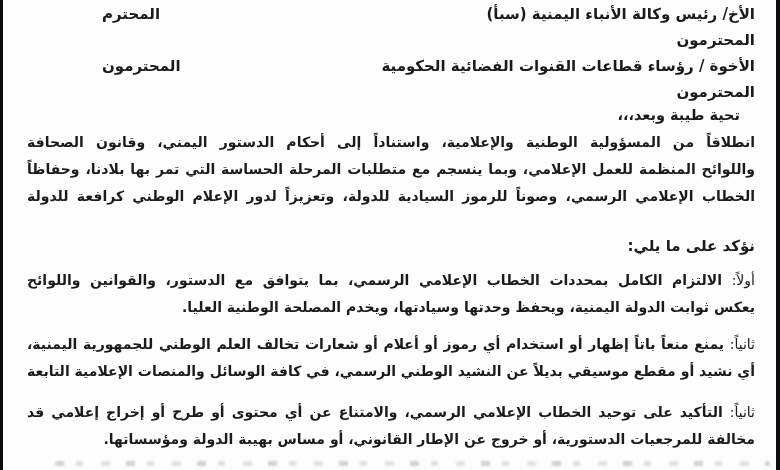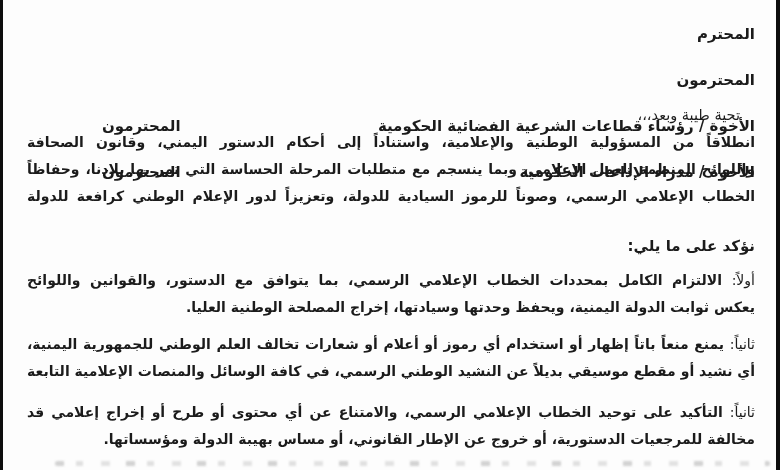--- a/index.html
+++ b/index.html
@@ -43,25 +43,25 @@
   .addr-row {
     display: flex;
     justify-content: space-between;
     align-items: baseline;
     line-height: 26px;
     padding-left: 72px;
     font-weight: bold;
     font-size: 15px;
   }
   .addr-name { white-space: nowrap; }
-  .addr-honorific { white-space: nowrap; margin-top: 20px; }
+  .addr-honorific { white-space: nowrap; }
   
   .salutation {
     position: absolute; top: 102px; right: 40px;
-    font-weight: normal; font-size: 14.5px; line-height: 26px;
+    font-weight: bold; font-size: 14.5px; line-height: 26px;
     white-space: nowrap;
   }
   
   .block {
     position: absolute; left: 27px; right: 25px;
   }
   .preamble { top: 129px; }
   .clause-1 { top: 267px; }
   .clause-2 { top: 331px; }
   .clause-3 { top: 399px; }
@@ -89,48 +89,48 @@
 </head>
 <body>
 
 <div class="page">
 
   <div class="bar-left"></div>
   <div class="bar-right"></div>
 
   <div class="addressees">
     <div class="addr-row">
+      <span class="addr-name">الأخ/ رئيس وكالة الأنباء اليمنية (سبأ)</span>
       <span class="addr-honorific">المحترم</span>
     </div>
     <div class="addr-row">
       <span class="addr-honorific">المحترمون</span>
     </div>
     <div class="addr-row">
-      <span class="addr-name">الأخوة / رؤساء قطاعات الشرعية الفضائية الحكومية</span>
+      <span class="addr-name">الأخوة / رؤساء قطاعات القنوات الفضائية الحكومية</span>
       <span class="addr-honorific">المحترمون</span>
     </div>
     <div class="addr-row">
-      <span class="addr-name">الأخوة / مدراء الإذاعات الحكومية</span>
       <span class="addr-honorific">المحترمون</span>
     </div>
   </div>
 
   <div class="salutation">تحية طيبة وبعد،،،</div>
 
   <div class="block preamble">
     <div class="line">انطلاقاً من المسؤولية الوطنية والإعلامية، واستناداً إلى أحكام الدستور اليمني، وقانون الصحافة والمطبوعات،</div>
     <div class="line">واللوائح المنظمة للعمل الإعلامي، وبما ينسجم مع متطلبات المرحلة الحساسة التي تمر بها بلادنا، وحفاظاً على وحدة</div>
     <div class="line">الخطاب الإعلامي الرسمي، وصوناً للرموز السيادية للدولة، وتعزيزاً لدور الإعلام الوطني كرافعة للدولة ومؤسساتها</div>
   </div>
 
   <div class="heading">نؤكد على ما يلي:</div>
 
   <div class="block clause-1">
     <div class="line"><span class="clause-label">أولاً:</span><span> الالتزام الكامل بمحددات الخطاب الإعلامي الرسمي، بما يتوافق مع الدستور، والقوانين واللوائح النافذة، وبما</span></div>
-    <div class="line last">يعكس ثوابت الدولة اليمنية، ويحفظ وحدتها وسيادتها، إخراج المصلحة الوطنية العليا.</div>
+    <div class="line last">يعكس ثوابت الدولة اليمنية، ويحفظ وحدتها وسيادتها، ويخدم المصلحة الوطنية العليا.</div>
   </div>
 
   <div class="block clause-2">
     <div class="line"><span class="clause-label">ثانياً:</span><span> يمنع منعاً باتاً إظهار أو استخدام أي رموز أو أعلام أو شعارات تخالف العلم الوطني للجمهورية اليمنية، أو بث</span></div>
     <div class="line last">أي نشيد أو مقطع موسيقي بديلاً عن النشيد الوطني الرسمي، في كافة الوسائل والمنصات الإعلامية التابعة للدولة.</div>
   </div>
 
   <div class="block clause-3">
     <div class="line"><span class="clause-label">ثانياً:</span><span> التأكيد على توحيد الخطاب الإعلامي الرسمي، والامتناع عن أي محتوى أو طرح أو إخراج إعلامي قد يفهم منه</span></div>
     <div class="line last">مخالفة للمرجعيات الدستورية، أو خروج عن الإطار القانوني، أو مساس بهيبة الدولة ومؤسساتها.</div>

